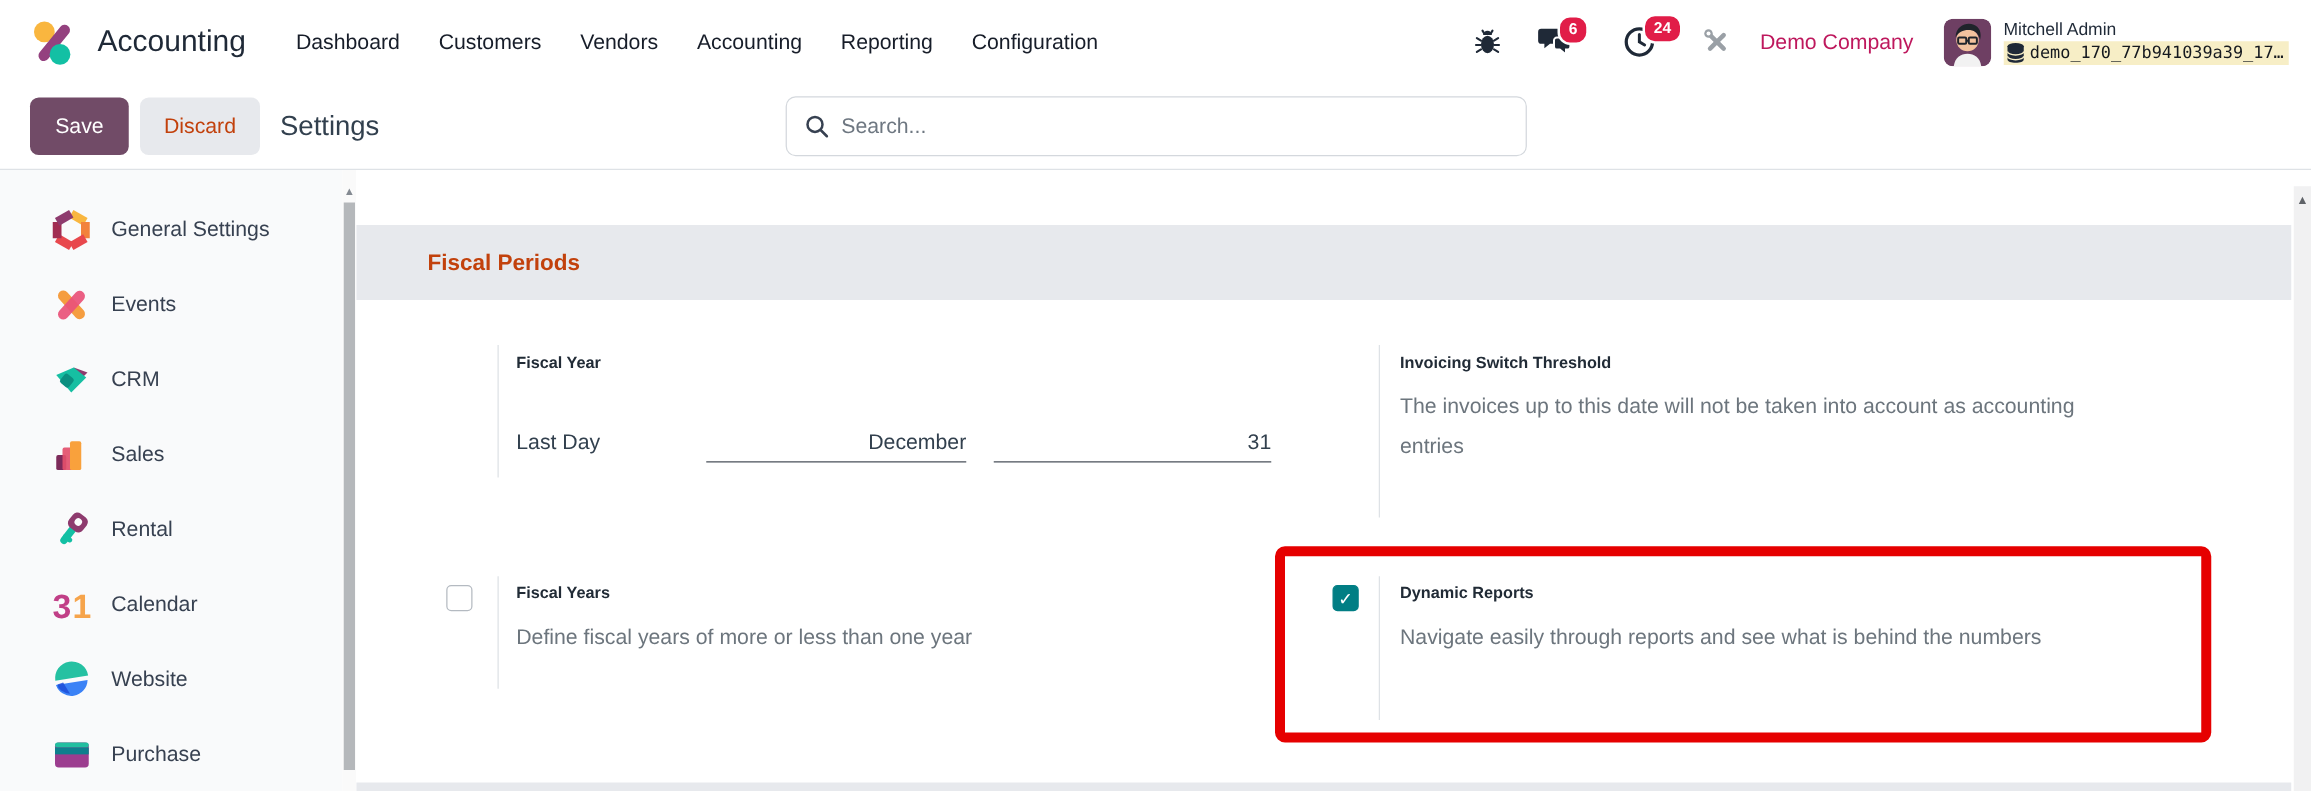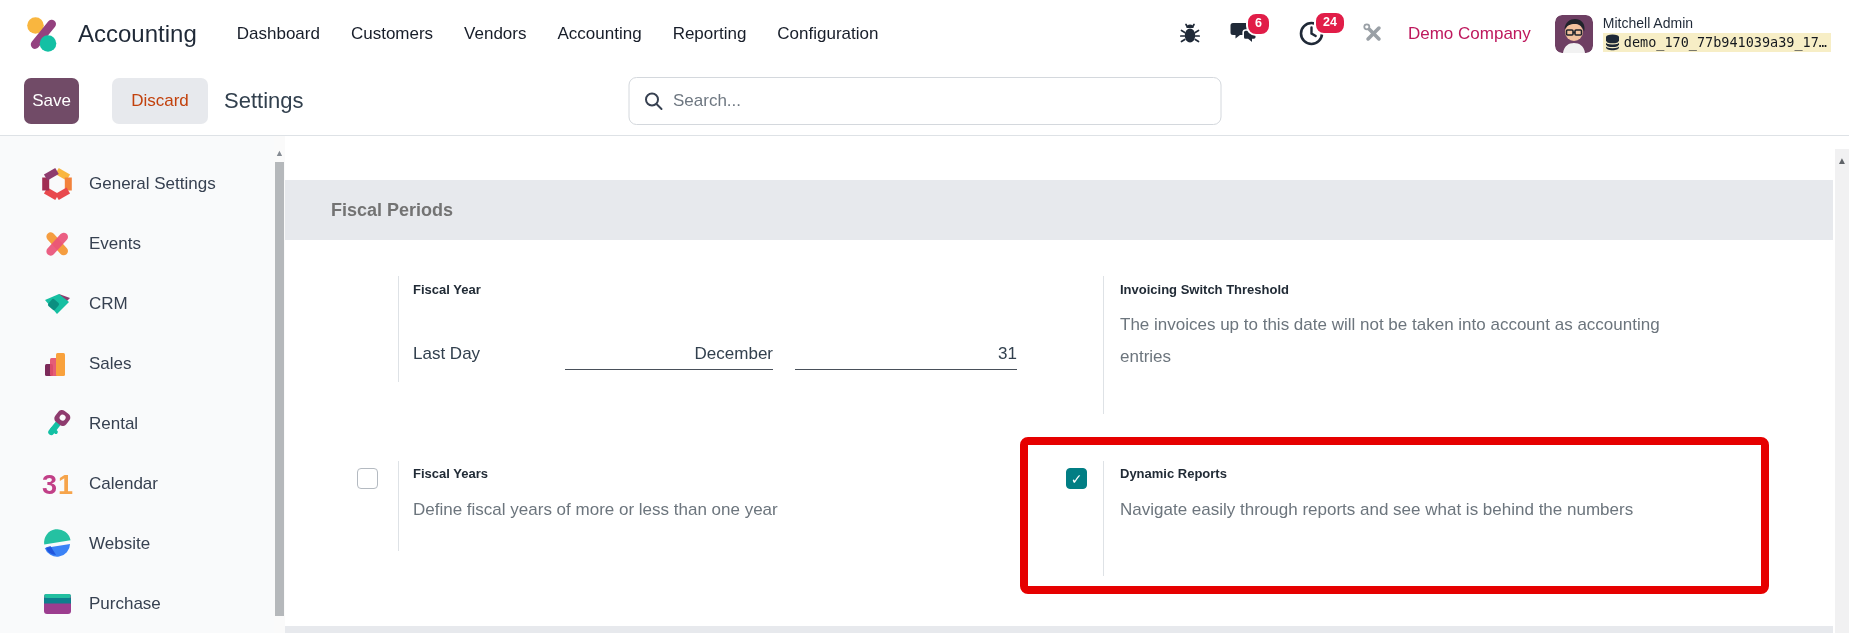--- a/index.html
+++ b/index.html
@@ -23,21 +23,21 @@
   .user-block { display:flex; align-items:center; gap:10px; cursor:pointer; }
   .user-texts { display:flex; flex-direction:column; line-height:1.25; }
   .user-name { font-size:14px; color:#1f2937; }
   .db-row { display:flex; align-items:center; gap:4px; background:#f7eec6; padding:1px 4px 1px 2px; }
   .db-name { font-family:"DejaVu Sans Mono", monospace; font-size:13.5px; color:#15191f; }
 
   
   .control-panel { position:absolute; left:0; top:67px; width:1849px; height:68px; background:#fff; }
   .btn { position:absolute; top:11px; height:46px; border:none; border-radius:7px; font-size:17px;
     font-family:inherit; cursor:pointer; }
-  .btn-save { left:24px; width:55px; background:#714b67; color:#fff; }
+  .btn-save { left:24px; width:79px; background:#714b67; color:#fff; }
   .btn-discard { left:112px; width:96px; background:#e7e9ed; color:#c2410c; }
   .cp-title { position:absolute; left:224px; top:0; height:68px; line-height:68px;
     font-size:22px; color:#32404e; }
   .search-box { position:absolute; left:50%; transform:translateX(-50%); top:10px; width:593px; height:48px;
     border:1px solid #d4d8dd; border-radius:8px; background:#fff; display:flex; align-items:center;
     padding:0 14px; gap:10px; }
   .search-box input { border:none; outline:none; flex:1; font-size:17px; font-family:inherit; color:#404040;
     background:transparent; }
   .search-box input::placeholder { color:#6e7781; }
 
@@ -50,22 +50,22 @@
   .side-item svg { flex:0 0 auto; }
   .side-label { font-size:17px; color:#374151; white-space:nowrap; }
 
   .sidebar-scroll { position:absolute; left:274px; top:0; width:11px; height:498px; background:#fafafa; }
   .sidebar-scroll .arrow { position:absolute; top:12px; left:0; width:11px; text-align:center;
     font-size:9px; color:#848a92; }
   .sidebar-scroll .thumb { position:absolute; left:1px; top:26px; width:9px; height:454px; background:#b5b8bb; }
 
   .content { position:absolute; left:285px; top:0; width:1550px; height:498px; background:#fff; overflow:hidden; }
   .section-band { position:absolute; left:0; top:44px; width:1548px; height:60px; background:#e7e9ed; }
-  .section-band span { position:absolute; left:46px; top:0; line-height:60px; font-size:18px;
-    font-weight:700; color:#737373; }
+  .section-band span { position:absolute; left:57px; top:0; line-height:60px; font-size:18px;
+    font-weight:700; color:#c2410c; }
   .bottom-band { position:absolute; left:0; top:490px; width:1548px; height:8px; background:#e7e9ed; }
 
   .vdiv { position:absolute; width:1px; background:#dee2e6; }
   .box-title { position:absolute; font-size:13px; font-weight:700; color:#212b36; white-space:nowrap; }
   .box-desc { position:absolute; font-size:17px; color:#6c757d; line-height:31.5px; }
   .field-label { position:absolute; font-size:17px; color:#32404e; }
   .u-input { position:absolute; height:32px; border:none; border-bottom:1px solid #49505a;
     font-size:17px; font-family:inherit; color:#32404e; background:transparent; outline:none; padding:0;text-align:right; }
 
   .checkbox { position:absolute; width:21px; height:21px; border:1px solid #b4bac1; border-radius:4px;

